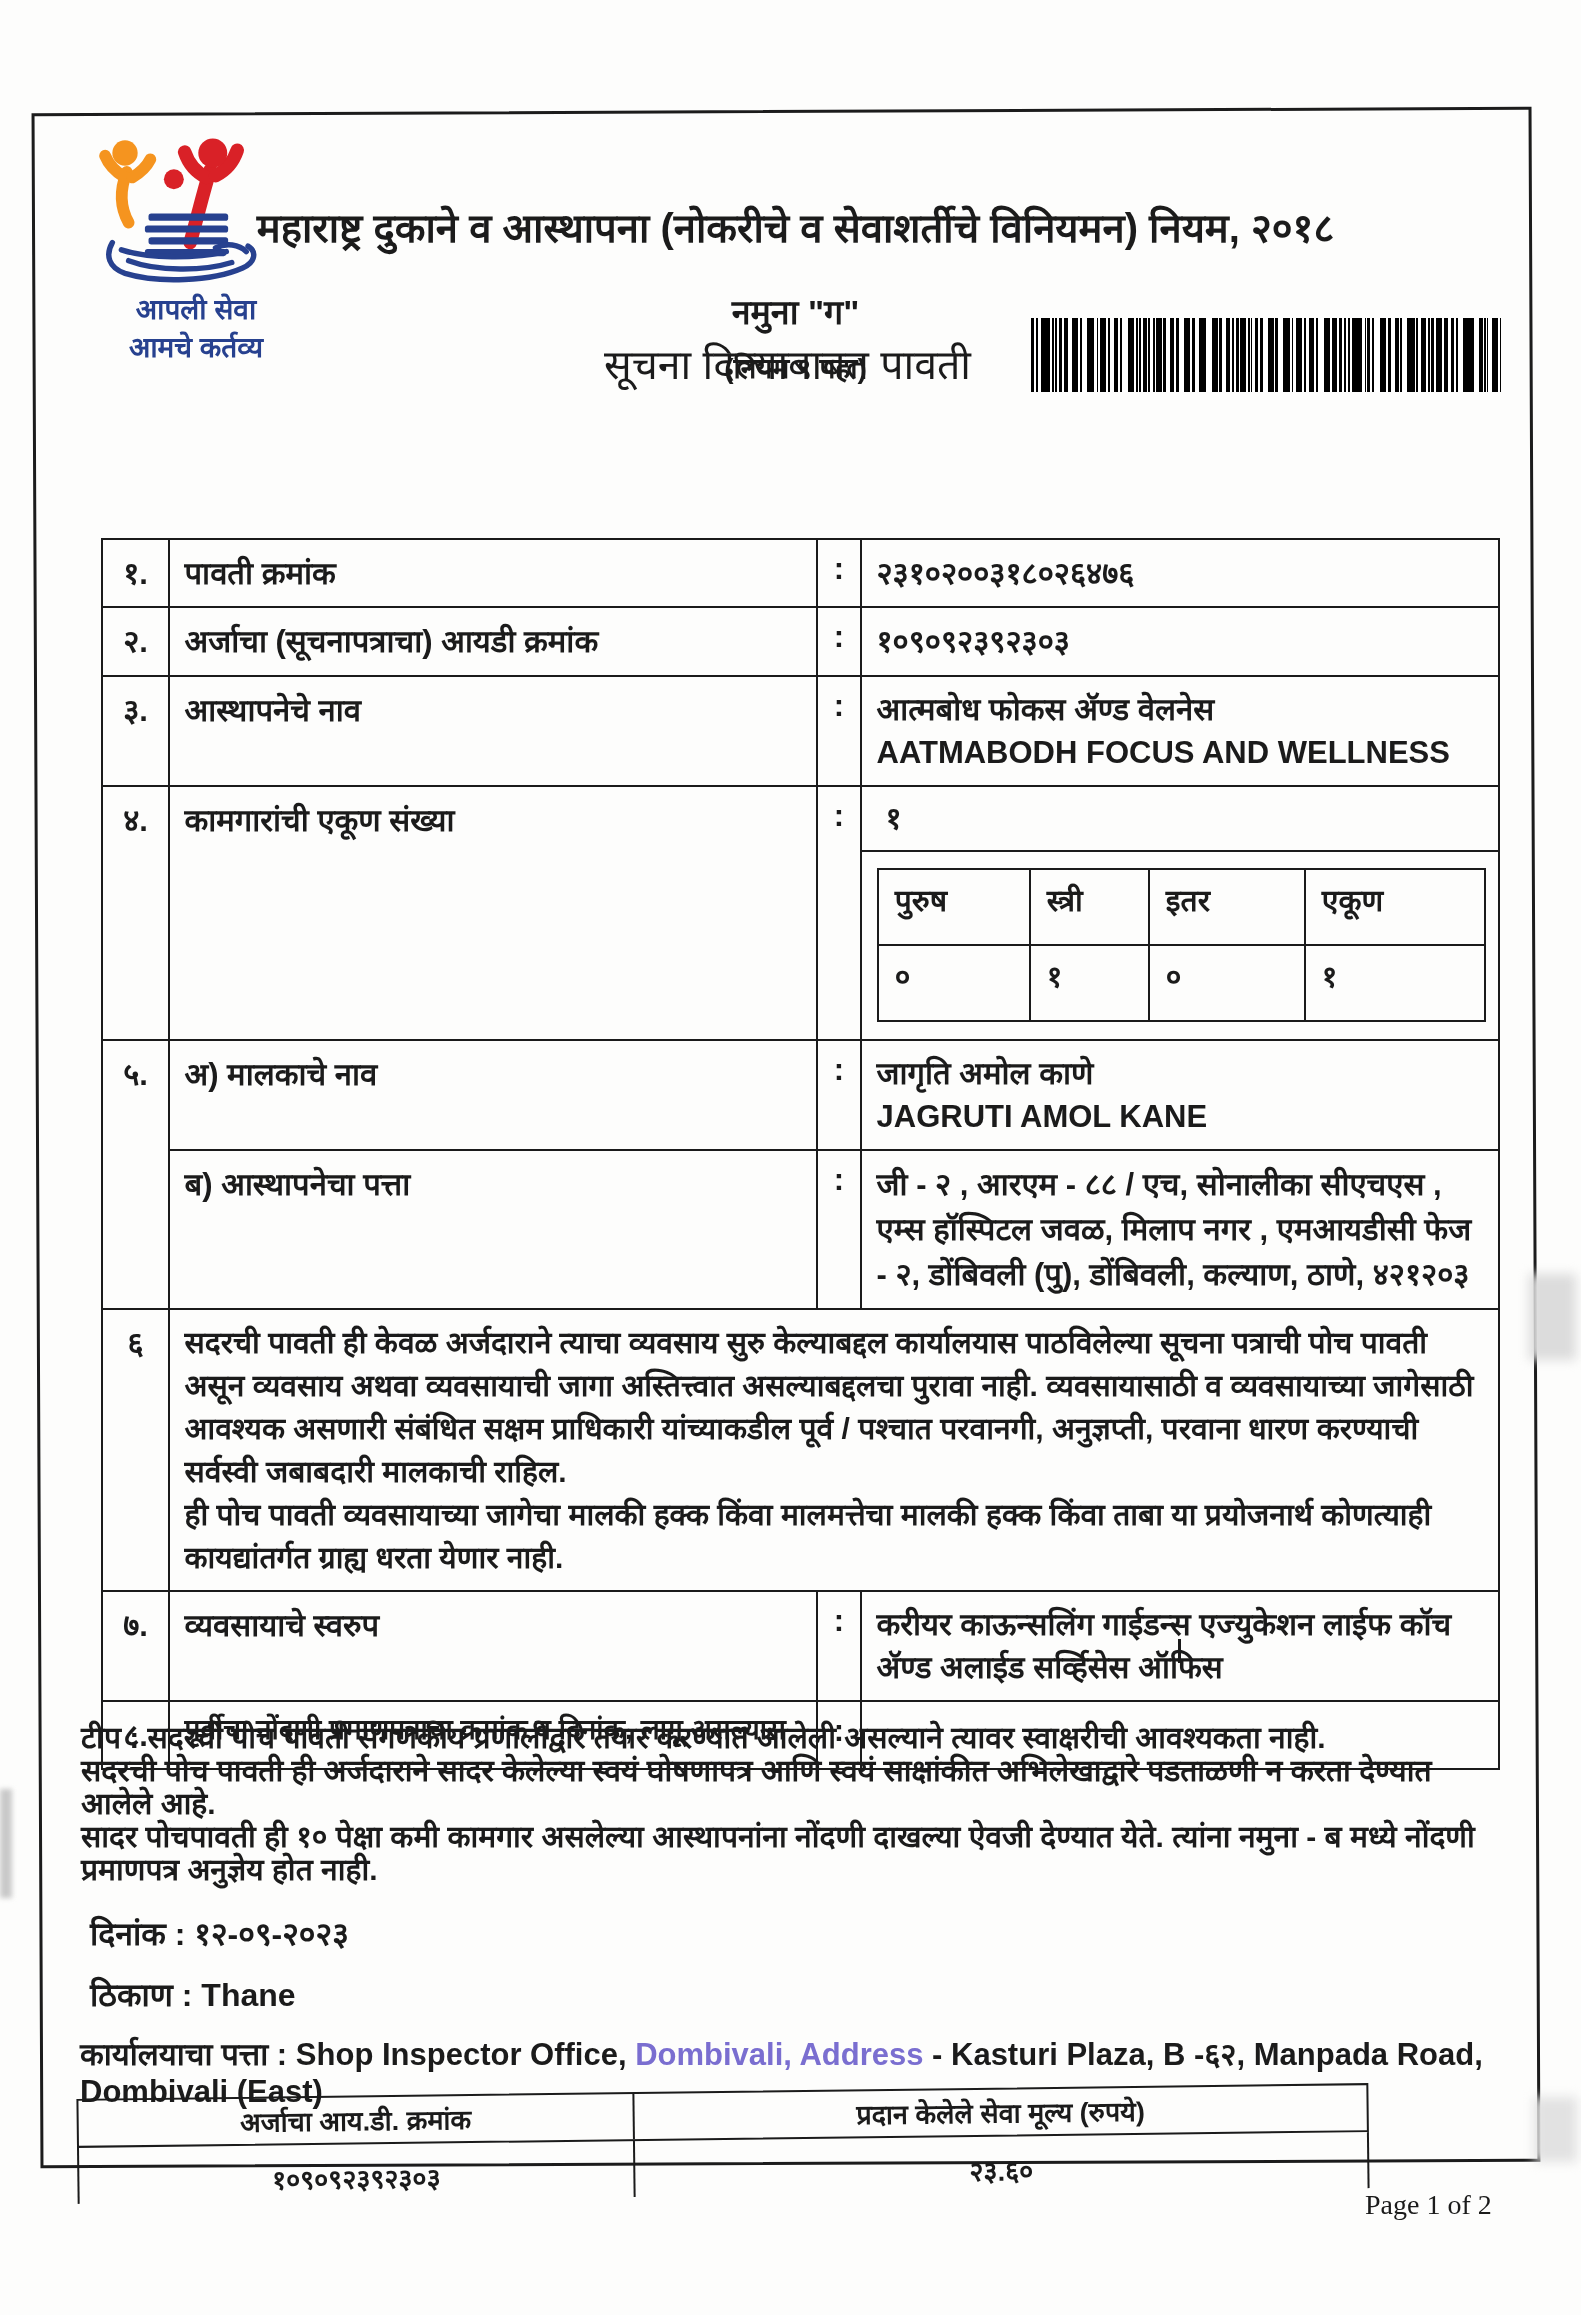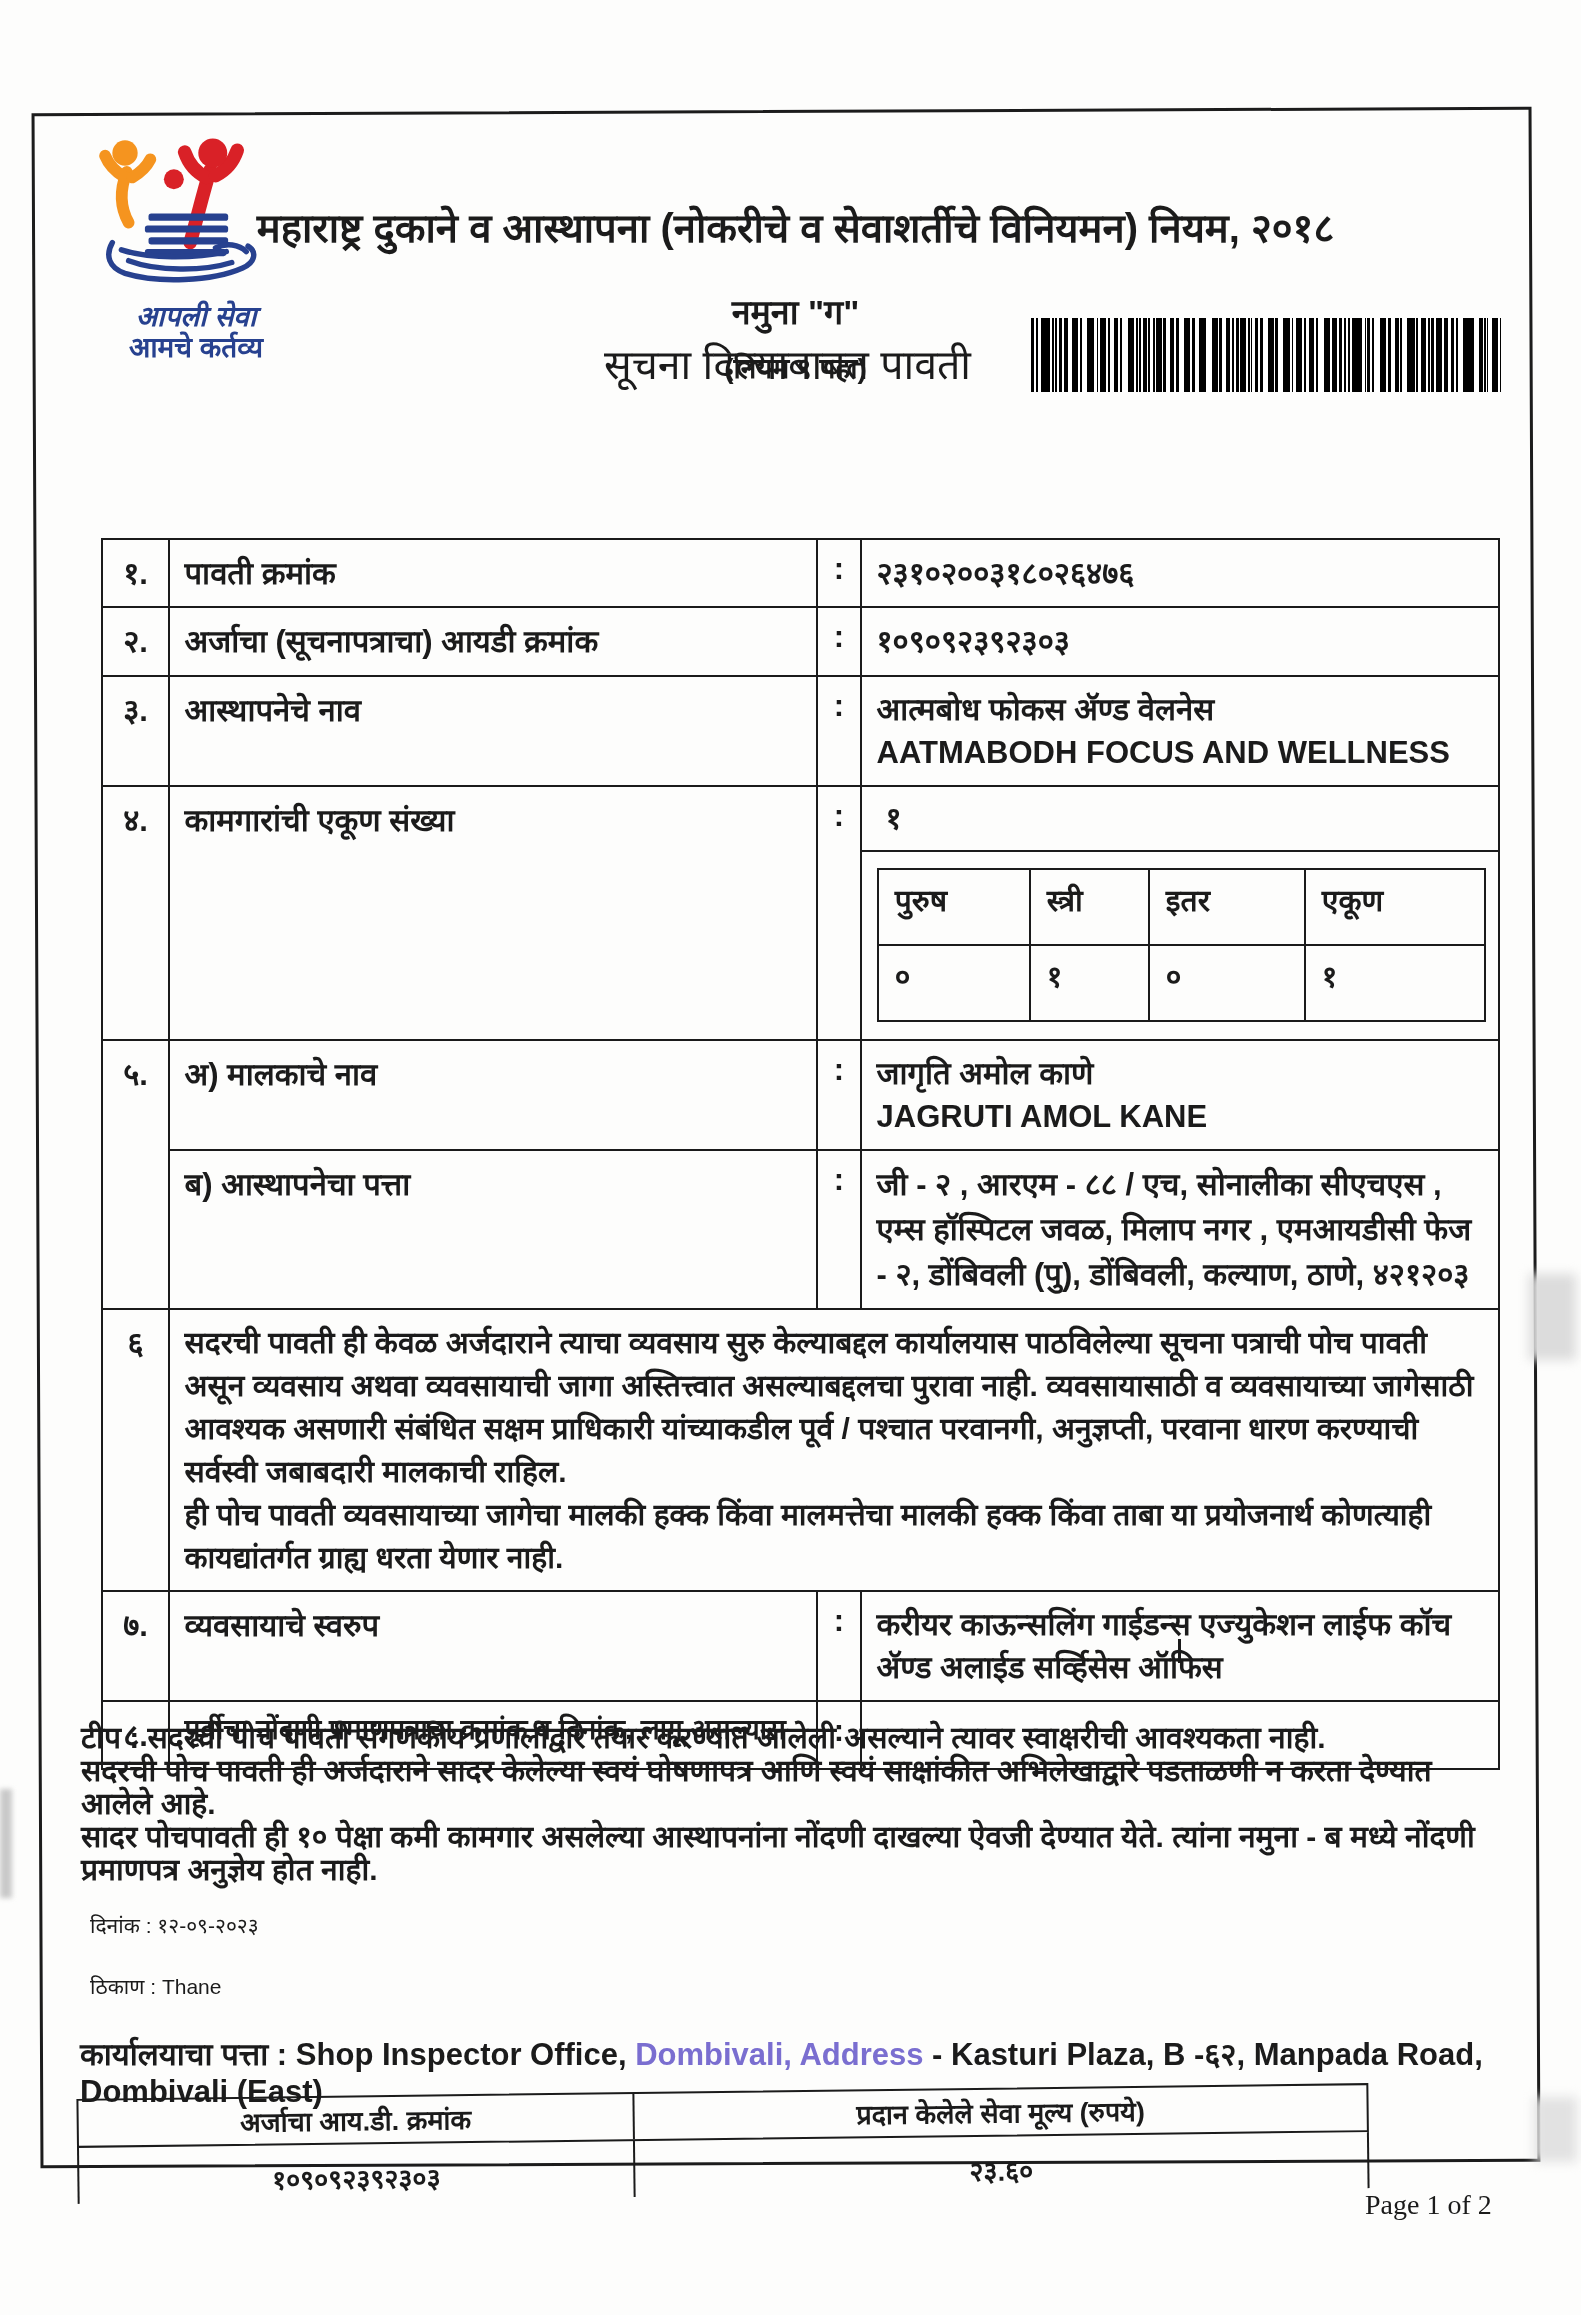--- a/index.html
+++ b/index.html
@@ -8,21 +8,21 @@
     font-family:"Liberation Sans","DejaVu Sans",sans-serif;color:#1b1b1b;overflow:hidden;
   }
   .abs{position:absolute;}
   .frame{
     left:36px;top:110px;width:1494px;height:2049px;
     border:3.6px solid #1c1c1c;transform:rotate(-0.25deg);
   }
   
   .logo-svg{left:93px;top:134px;width:197px;height:152px;}
   .tagline{left:83px;width:226px;text-align:center;font-size:28px;font-weight:700;color:#27418f;}
-  .tagline.t1{top:296px;font-style:italic;}
+  .tagline.t1{top:289px;}
   .tagline.t2{top:327px;}
   
   .doc-title{left:221px;top:199px;width:1149px;text-align:center;font-size:40px;font-weight:700;white-space:nowrap;}
   .form-name{left:221px;top:288px;width:1149px;text-align:center;font-size:34px;font-weight:700;}
   .rule-note{left:221px;top:348px;width:1149px;text-align:center;font-size:28px;font-weight:700;}
   .receipt-heading{left:604px;top:335px;font-size:41px;font-weight:400;white-space:nowrap;}
   .barcode{
     left:1031px;top:318px;width:470px;height:74px;background-color:#fff;
     background-image:
       repeating-linear-gradient(90deg,#000 0 2.7px,transparent 2.7px 5.4px,#000 5.4px 7.2px,transparent 7.2px 12.7px,#000 12.7px 19px,transparent 19px 21px,#000 21px 22.6px,transparent 22.6px 28px),
@@ -43,21 +43,21 @@
   .vline{line-height:43px;}
   .addr{line-height:45px;}
   .para{margin:0 0 0 0;line-height:43px;font-size:30px;}
   .one-div{height:54px;padding:9px 0 0 23.5px;border-bottom:2.7px solid #1b1b1b;}
   .workers{border-collapse:collapse;table-layout:fixed;width:608px;margin:16.3px 0 16.3px 14.5px;font-size:30px;}
   .workers td{border:2.7px solid #1b1b1b;height:65px;padding:9px 0 0 16.3px;vertical-align:top;}
   .r8-label{font-size:28px;line-height:33px;padding:9px 9px 9px 14.5px;}
   
   .notes{left:81px;top:1721px;width:1427px;font-size:30px;line-height:33px;font-weight:700;}
   .notes p{margin:0;}
-  .date-line,.place-line{left:90px;font-size:21px;font-weight:400;}
+  .date-line,.place-line{left:90px;font-size:32px;font-weight:700;}
   .date-line{top:1911px;}
   .place-line{top:1972px;}
   .office-line{left:80px;top:2032px;width:1438px;font-size:31px;font-weight:700;}
   .ink-blue{color:#7a6ed0;}
   
   .fee-table{left:77px;top:2091px;width:1292px;transform:rotate(-0.7deg);font-size:27px;font-weight:700;}
   .fee-head{display:flex;border:2.7px solid #1b1b1b;height:45px;align-items:center;}
   .fee-head .c1{width:43%;border-right:2.7px solid #1b1b1b;text-align:center;height:100%;display:flex;align-items:center;justify-content:center;}
   .fee-head .c2{flex:1;text-align:center;}
   .fee-vals{display:flex;height:56px;border-left:2.7px solid #1b1b1b;border-right:2.7px solid #1b1b1b;}

